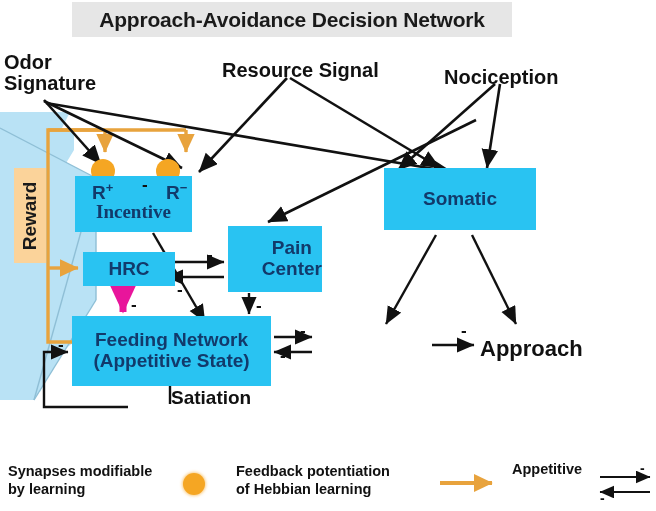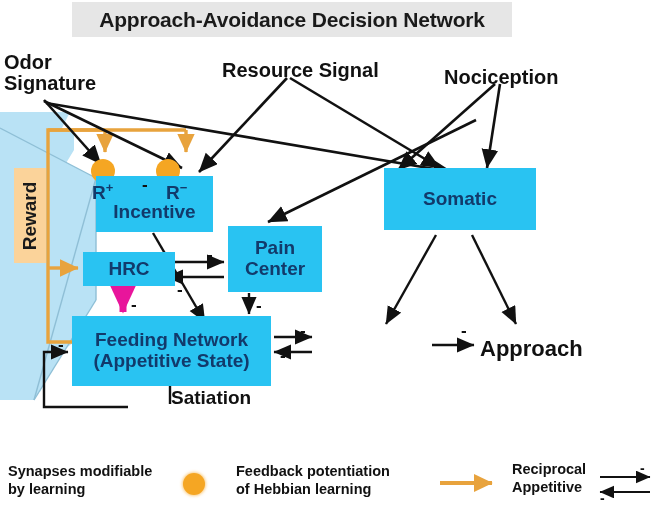--- a/index.html
+++ b/index.html
@@ -19,24 +19,24 @@
 
   
   #canvas{position:absolute;left:0;top:0;width:656px;height:511px;}
 
   
   .node{
     position:absolute;background:#29c3f2;color:#123a6b;font-weight:bold;
     display:flex;align-items:center;justify-content:center;text-align:center;
     line-height:1.08;
   }
-  #node-incentive{left:96px;top:176px;width:117px;height:56px;}
+  #node-incentive{left:75px;top:176px;width:117px;height:56px;font-family:Liberation Serif, serif;}
   #node-incentive .inner{padding-top:17px;font-size:19px;}
   #node-hrc{left:83px;top:252px;width:92px;height:34px;font-size:19px;}
-  #node-pain{left:228px;top:226px;width:94px;height:66px;font-size:19px;}
+  #node-pain{left:228px;top:226px;width:94px;height:66px;font-size:19px;justify-content:flex-end;}
   #node-somatic{left:384px;top:168px;width:152px;height:62px;font-size:19px;}
   #node-feeding{left:72px;top:316px;width:199px;height:70px;font-size:19px;}
 
   #node-reward{
     position:absolute;left:14px;top:168px;width:32px;height:95px;
     background:#fbd39a;display:flex;align-items:center;justify-content:center;
   }
   #node-reward .rot{
     transform:rotate(-90deg);white-space:nowrap;font-size:19px;
     font-weight:bold;color:#1a1a1a;
@@ -247,21 +247,20 @@
       <div>by learning</div>
     </div>
     <div id="leg-dot"></div>
 
     <div class="leg" id="leg2">
       <div>Feedback potentiation</div>
       <div>of Hebbian learning</div>
     </div>
 
     <div class="leg" id="leg3">
-      <div>Reciprocal</div>
       <div>Appetitive</div>
     </div>
 
     <svg style="position:absolute;left:0;top:0;width:656px;height:56px;" viewBox="0 0 656 56" xmlns="http://www.w3.org/2000/svg">
       <defs>
         <marker id="lah-o" markerWidth="6" markerHeight="6" refX="4.6" refY="2.3" orient="auto" markerUnits="strokeWidth">
           <path d="M0,0 L4.8,2.3 L0,4.6 Z" fill="#e8a33d"></path>
         </marker>
         <marker id="lah" markerWidth="8" markerHeight="8" refX="6.4" refY="2.9" orient="auto" markerUnits="strokeWidth">
           <path d="M0,0 L6.6,2.9 L0,5.8 Z" fill="#111"></path>

